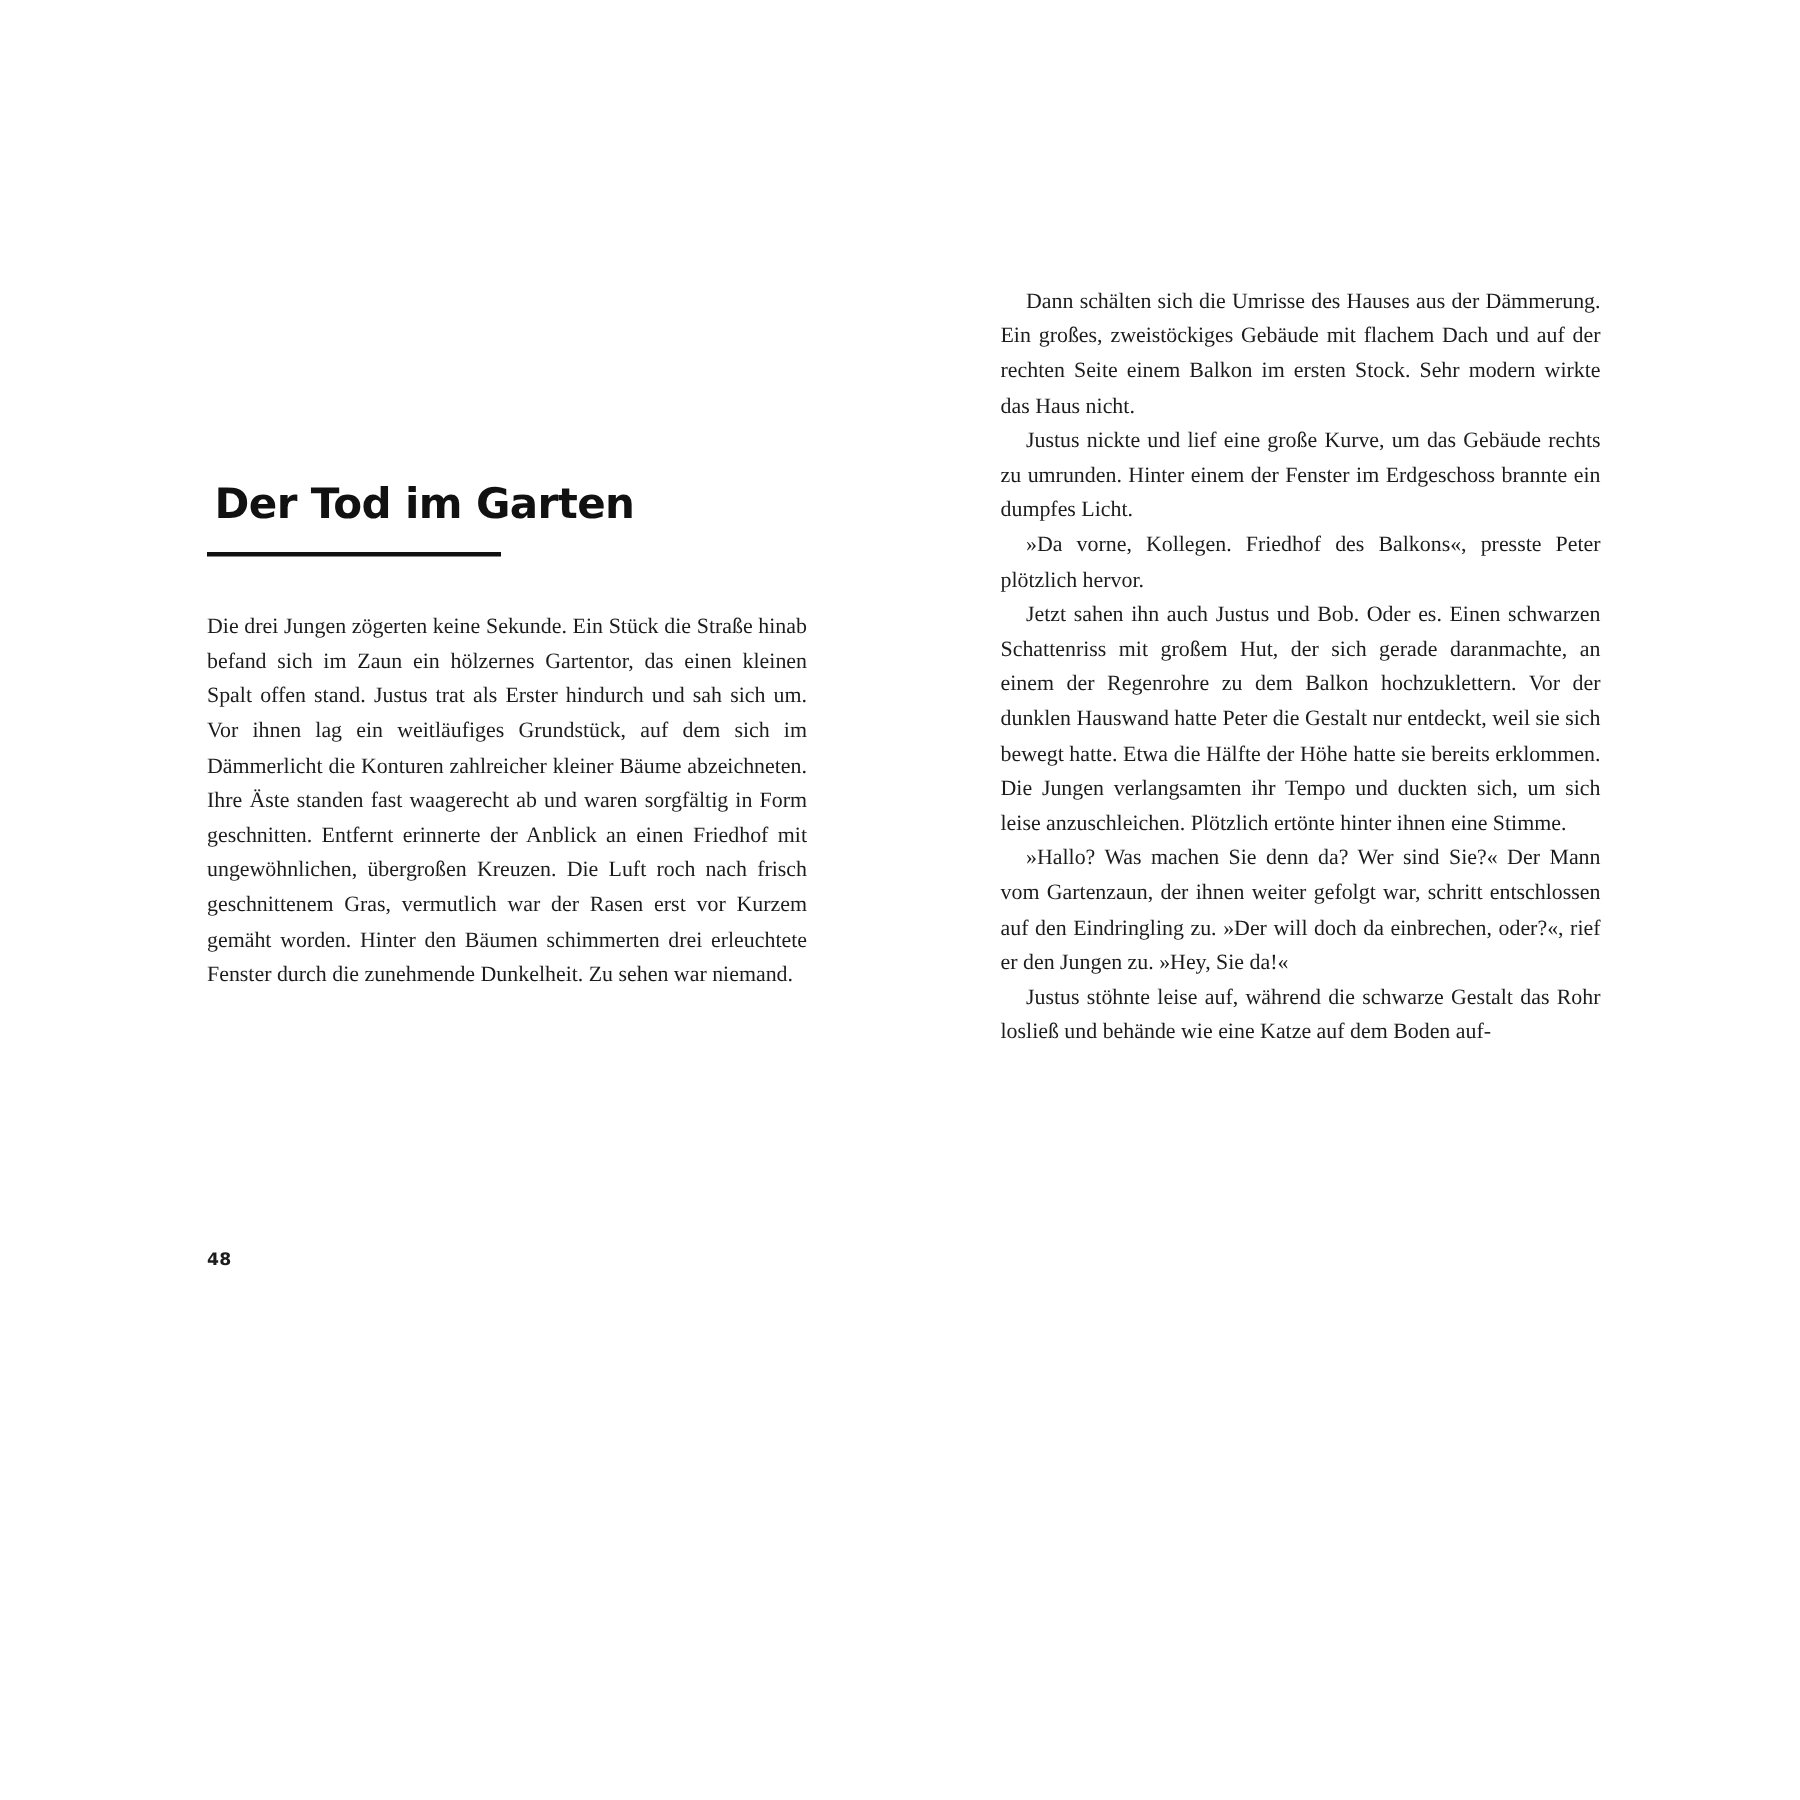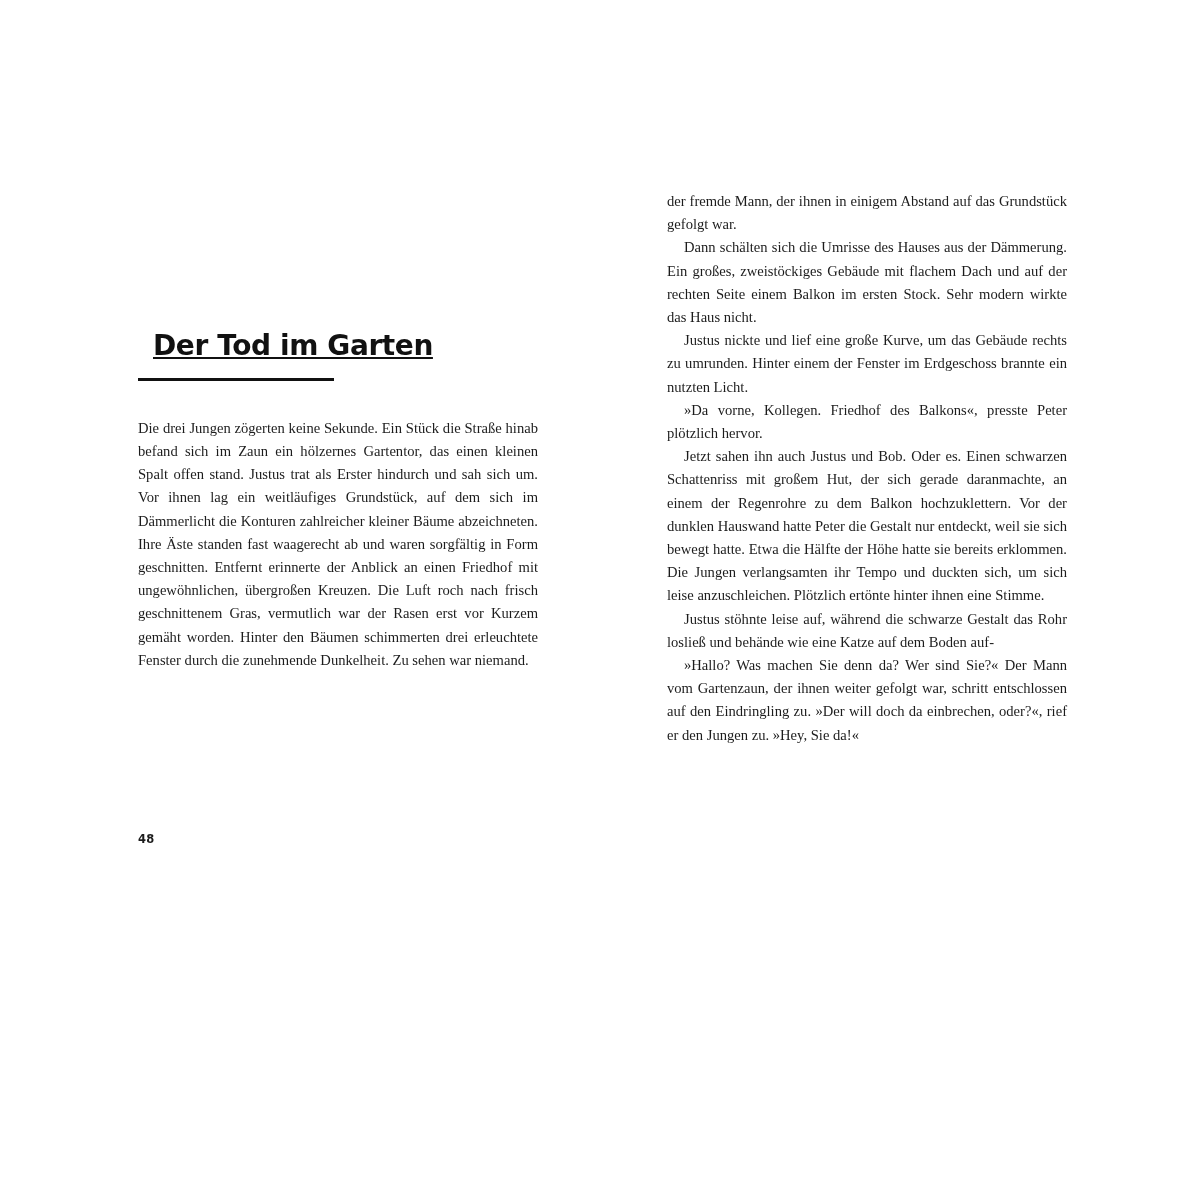--- a/index.html
+++ b/index.html
@@ -53,24 +53,23 @@
     left: 67px;
     width: 400px;
   }
 
   .chapter-title {
     font-family: "DejaVu Sans", sans-serif;
     font-weight: bold;
     font-size: 28px;
     letter-spacing: -0.4px;
     color: #111111;
-    margin: 15px;
+    margin: 5px;
     padding-top: 126px;
     line-height: 1.1;
-    text-decoration: underline;
   }
 
   .title-rule {
     width: 196px;
     height: 3px;
     background: #111111;
     margin: 16px 0 0 0;
   }
 
   .body-text {
@@ -125,24 +124,23 @@
       <h1 class="chapter-title">Der Tod im Garten</h1>
       <div class="title-rule"></div>
 
       <p class="body-text first">Die drei Jungen zögerten keine Sekunde. Ein Stück die Straße hinab befand sich im Zaun ein hölzernes Gartentor, das einen kleinen Spalt offen stand. Justus trat als Erster hindurch und sah sich um. Vor ihnen lag ein weitläufiges Grundstück, auf dem sich im Dämmerlicht die Konturen zahlreicher kleiner Bäume abzeichneten. Ihre Äste standen fast waagerecht ab und waren sorgfältig in Form geschnitten. Entfernt erinnerte der Anblick an einen Friedhof mit ungewöhnlichen, übergroßen Kreuzen. Die Luft roch nach frisch geschnittenem Gras, vermutlich war der Rasen erst vor Kurzem gemäht worden. Hinter den Bäumen schimmerten drei erleuchtete Fenster durch die zunehmende Dunkelheit. Zu sehen war niemand.</p>
     </div>
     <div class="folio folio-left">48</div>
   </div>
 
   <div class="page page-right">
     <div class="text-column">
-      <p class="body-text noindent">der fremde Mann, der ihnen in einigem Abstand auf das Grundstück gefolgt war.</p>
       <p class="body-text indent">Dann schälten sich die Umrisse des Hauses aus der Dämmerung. Ein großes, zweistöckiges Gebäude mit flachem Dach und auf der rechten Seite einem Balkon im ersten Stock. Sehr modern wirkte das Haus nicht.</p>
-      <p class="body-text indent">Justus nickte und lief eine große Kurve, um das Gebäude rechts zu umrunden. Hinter einem der Fenster im Erdgeschoss brannte ein nutzten Licht.</p>
+      <p class="body-text indent">Justus nickte und lief eine große Kurve, um das Gebäude rechts zu umrunden. Hinter einem der Fenster im Erdgeschoss brannte ein dumpfes Licht.</p>
       <p class="body-text indent">»Da vorne, Kollegen. Friedhof des Balkons«, presste Peter plötzlich hervor.</p>
       <p class="body-text indent">Jetzt sahen ihn auch Justus und Bob. Oder es. Einen schwarzen Schattenriss mit großem Hut, der sich gerade daranmachte, an einem der Regenrohre zu dem Balkon hochzuklettern. Vor der dunklen Hauswand hatte Peter die Gestalt nur entdeckt, weil sie sich bewegt hatte. Etwa die Hälfte der Höhe hatte sie bereits erklommen. Die Jungen verlangsamten ihr Tempo und duckten sich, um sich leise anzuschleichen. Plötzlich ertönte hinter ihnen eine Stimme.</p>
+      <p class="body-text indent">»Hallo? Was machen Sie denn da? Wer sind Sie?« Der Mann vom Gartenzaun, der ihnen weiter gefolgt war, schritt entschlossen auf den Eindringling zu. »Der will doch da einbrechen, oder?«, rief er den Jungen zu. »Hey, Sie da!«</p>
       <p class="body-text indent">Justus stöhnte leise auf, während die schwarze Gestalt das Rohr losließ und behände wie eine Katze auf dem Boden auf-</p>
-      <p class="body-text indent">»Hallo? Was machen Sie denn da? Wer sind Sie?« Der Mann vom Gartenzaun, der ihnen weiter gefolgt war, schritt entschlossen auf den Eindringling zu. »Der will doch da einbrechen, oder?«, rief er den Jungen zu. »Hey, Sie da!«</p>
     </div>
     <div class="folio folio-right">49</div>
   </div>
 
 </div>
 
 </body></html>

